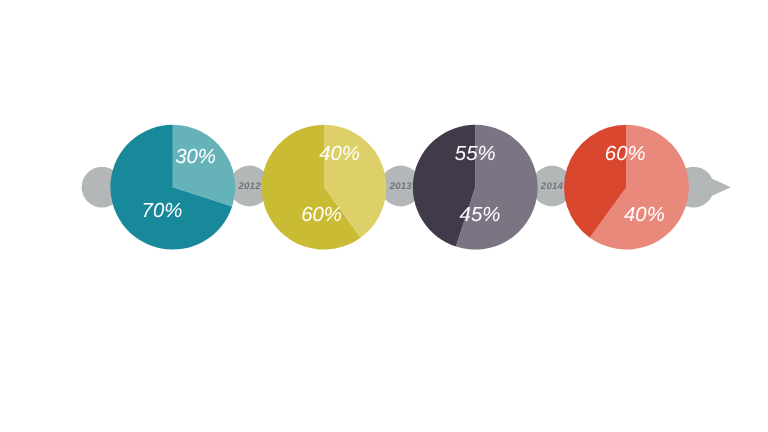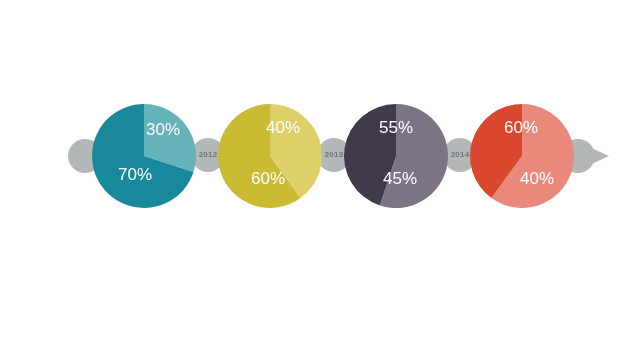--- a/index.html
+++ b/index.html
@@ -11,20 +11,21 @@
     width: 640px;
     height: 360px;
     overflow: hidden;
     font-family: "Liberation Sans", sans-serif;
   }
   #infographic-root {
     position: relative;
     width: 640px;
     height: 360px;
     background: #ffffff;
+    font-style: italic;
   }
   #timeline-svg {
     display: block;
     width: 640px;
     height: 360px;
   }
   .pct-label {
     font-family: "Liberation Sans", sans-serif;
     font-size: 17px;
     fill: #ffffff;

